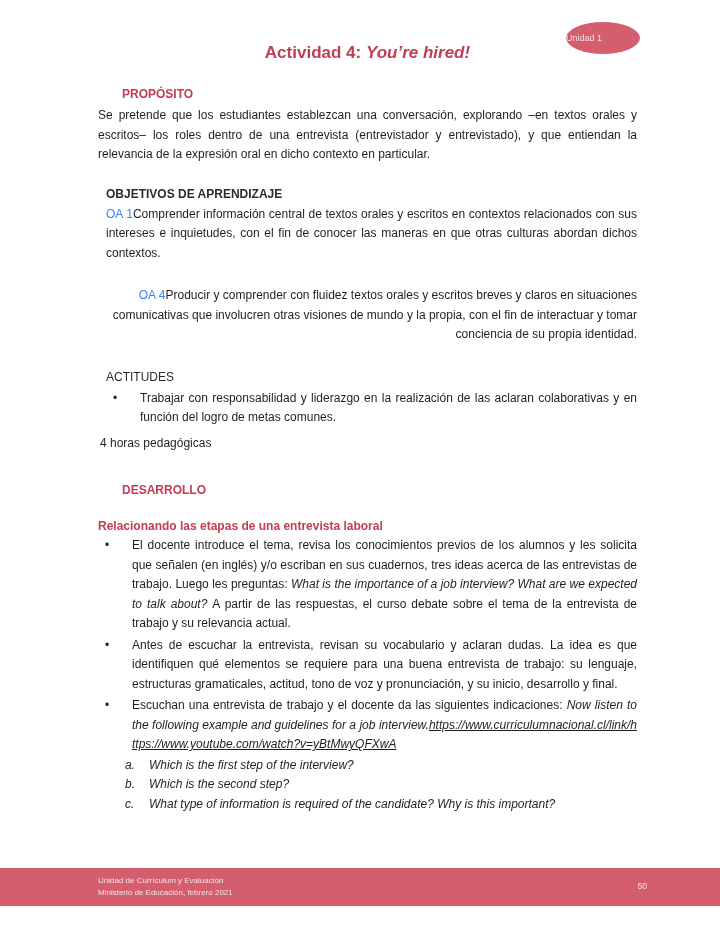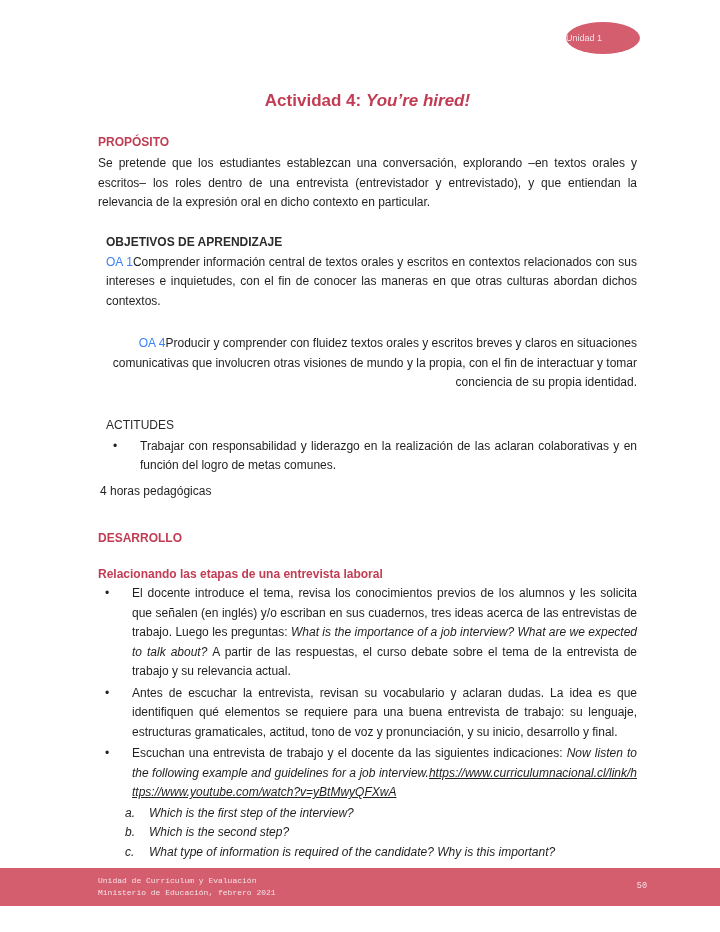--- a/index.html
+++ b/index.html
@@ -27,28 +27,28 @@
     border-radius:50%;
     display:flex;align-items:center;justify-content:flex-start;
     color:#f6e3e6;font-size:9px;
   }
   
   .content{
     position:absolute;left:98px;top:0;width:539px;
     font-size:12px;line-height:19.5px;
   }
   .doc-title{
-    padding-top:90px;
+    padding-top:42px;
     text-align:center;
     color:#c23c53;
     font-size:17px;font-weight:bold;line-height:22px;
   }
   .doc-title .it{font-style:italic;}
   .red-h{
-    color:#c23c53;font-weight:bold;font-size:12px;line-height:14px;
+    color:#c23c53;font-weight:bold;font-size:12px;line-height:14px;margin-left:24px;
   }
   .plain-h{
     color:#2b2b2b;font-size:12px;line-height:14px;
   }
   .h-proposito{margin-top:23px;}
   .p-proposito{margin-top:5px;text-align:justify;}
   .indent{margin-left:8px;}
   .h-objetivos{margin-top:22px;font-weight:bold;}
   .p-oa1{margin-top:4px;text-align:justify;}
   .p-oa2{margin-top:23px;text-align:right;}
@@ -70,21 +70,20 @@
     word-break:break-all;
   }
   .questions{margin-left:27px;margin-top:1px;}
   .q-row{display:flex;}
   .q-row .q-label{width:24px;flex:none;font-style:italic;}
   .q-row .q-text{flex:1;font-style:italic;}
   
   .footer-bar{
     position:absolute;left:0;top:868px;width:720px;height:38px;
     background:#d45d6e;
-    font-family:Liberation Mono, monospace;
   }
   .footer-org{
     position:absolute;left:98px;top:7px;
     color:#f6e3e6;font-size:8px;line-height:12px;
   }
   .footer-page{
     position:absolute;right:73px;top:13px;
     color:#f6e3e6;font-size:8.5px;
   }
 </style>

